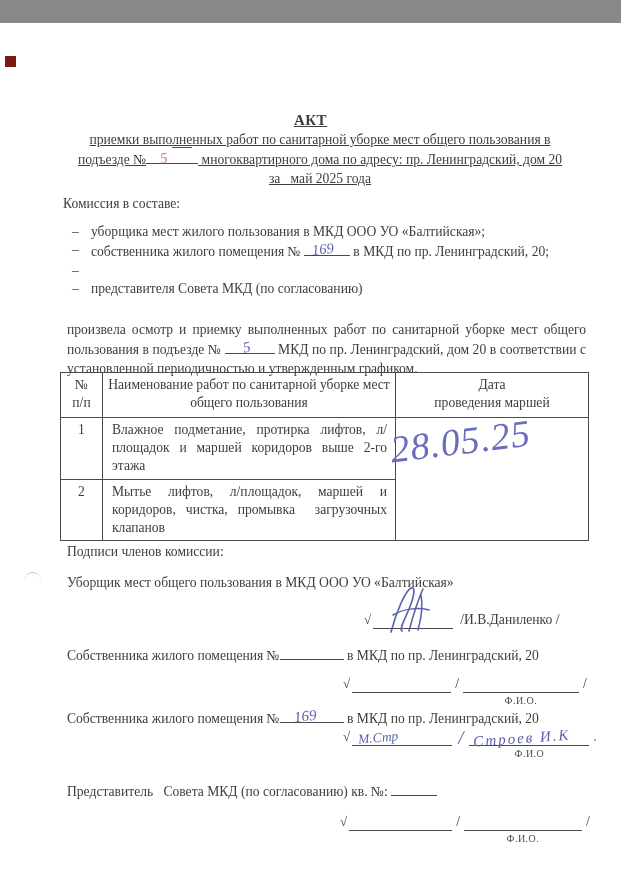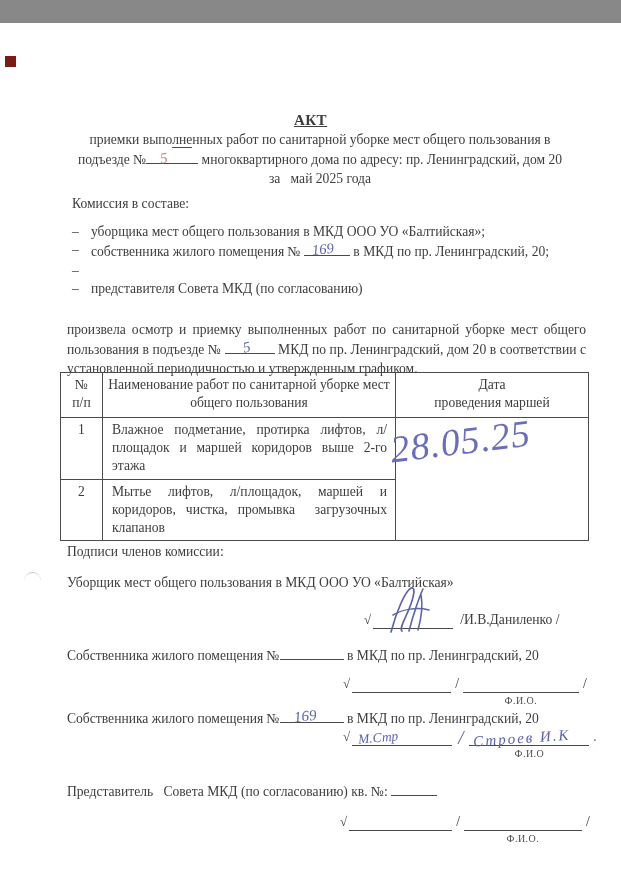--- a/index.html
+++ b/index.html
@@ -122,32 +122,32 @@
 
 <div class="page">
 
   <div class="abs corner-mark" style="left:5px;top:33px;"></div>
   <div class="abs pencil-arc" style="left:24px;top:549px;"></div>
 
   <div class="abs center" style="left:0;top:88px;width:621px;">
     <span class="doc-title">АКТ</span>
   </div>
 
-  <div class="abs center" style="left:55px;top:108px;width:530px;">
+  <div class="abs center" style="left:55px;top:108px;width:530px;text-decoration:underline;">
     <div><span>приемки выпо</span><span class="u-mark">лне</span><span>нных работ по санитарной уборке мест общего пользования в</span></div>
     <div><span>подъезде №</span><span class="blank" style="width:52px;"><span class="hw hw-5-red">5</span></span><span class="prewrap"> многоквартирного дома по адресу: пр. Ленинградский, дом 20</span></div>
     <div class="prewrap">за   май 2025 года</div>
   </div>
 
-  <div class="abs" style="left:72px;top:172px;">Комиссия в составе:</div>
+  <div class="abs" style="left:63px;top:172px;">Комиссия в составе:</div>
 
   <div class="abs" style="left:72px;top:200px;width:513px;">
     <div class="list-row">
       <span class="list-dash">–</span>
-      <span>уборщика мест общего пользования в МКД ООО УО «Балтийская»;</span>
+      <span>уборщика мест жилого пользования в МКД ООО УО «Балтийская»;</span>
     </div>
     <div class="list-row">
       <span class="list-dash">–</span>
       <span><span>собственника жилого помещения №</span> <span class="blank" style="width:46px;"><span class="hw hw-169">169</span></span><span class="prewrap"> в МКД по пр. Ленинградский, 20;</span></span>
     </div>
     <div class="list-row">
       <span class="list-dash">–</span>
     </div>
     <div class="list-row">
       <span class="list-dash">–</span>

